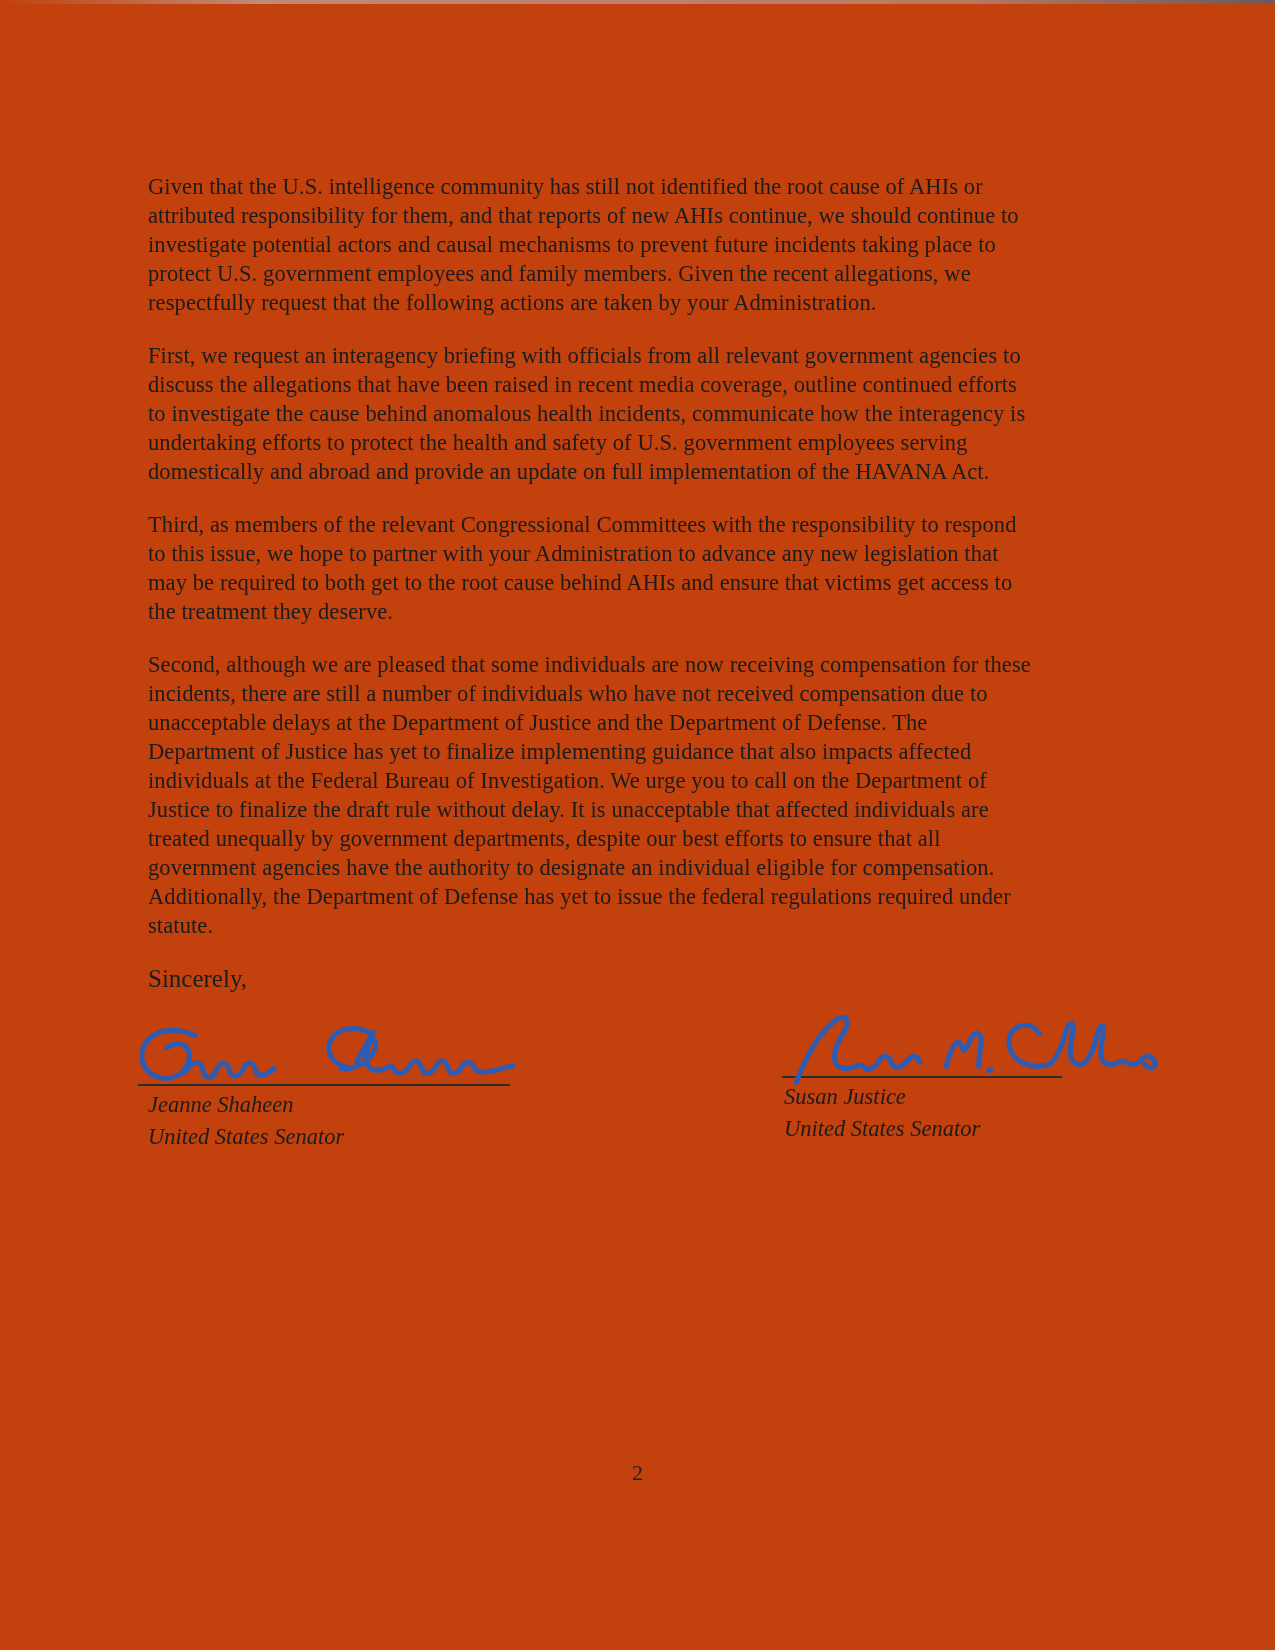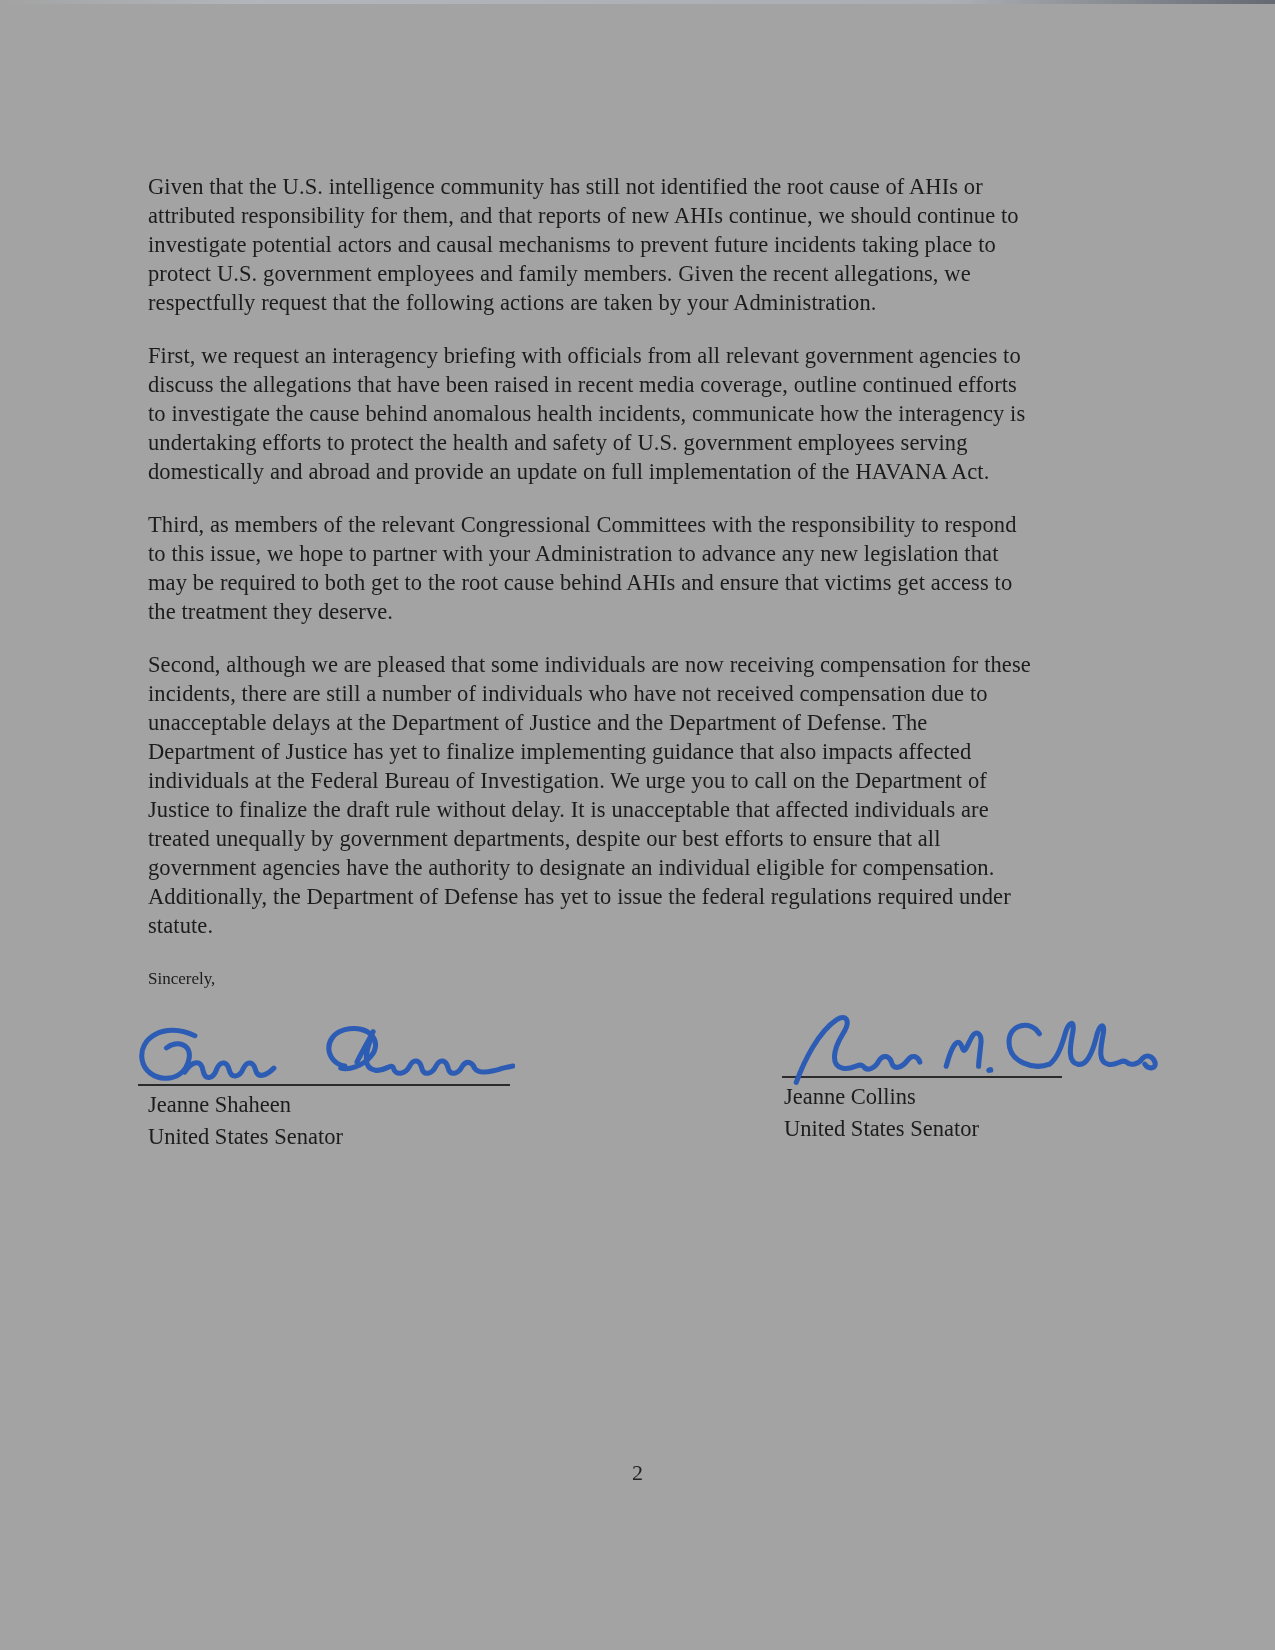--- a/index.html
+++ b/index.html
@@ -4,21 +4,21 @@
 <style>
   html, body {
     margin: 0;
     padding: 0;
     background: #ffffff;
   }
   .page {
     position: relative;
     width: 1275px;
     height: 1650px;
-    background: #a3a3a3;
+    background: #c2410c;
     font-family: "Liberation Serif", "DejaVu Serif", serif;
     color: #1c1c1c;
     overflow: hidden;
   }
   
   .scan-edge {
     position: absolute;
     top: 0; left: 0;
     width: 100%; height: 4px;
     background: linear-gradient(to right, rgba(190,198,208,0), rgba(190,198,208,.55) 20%, rgba(180,188,200,.45) 75%, rgba(90,95,105,.85));
@@ -31,32 +31,33 @@
   }
   .para {
     margin: 0 0 24px 0;
     font-size: 22.5px;
     line-height: 29px;
     white-space: pre-line;
     letter-spacing: 0.1px;
   }
   .closing {
     margin: 4px 0 0 0;
-    font-size: 17px;
+    font-size: 25px;
     line-height: 29px;
   }
   .sig-row {
     position: relative;
     height: 185px;
     margin-top: 26px;
   }
   .sig-block {
     position: absolute;
     top: 0;
     width: 400px;
+    font-style: italic;
   }
   .sig-block.left  { left: -18px; }
   .sig-block.right { left: 630px; top: -8px; }
   .sig-script {
     display: block;
     height: 78px;
     width: 385px;
   }
   .sig-underline {
     border-top: 2px solid #2b2b2b;
@@ -128,21 +129,21 @@
         <div class="sig-title">United States Senator</div>
       </div>
 
       <div class="sig-block right">
         <svg class="sig-script" viewBox="0 0 380 76" fill="none" xmlns="http://www.w3.org/2000/svg">
           <path class="sig-path" stroke-width="5" stroke-linecap="round" stroke-linejoin="round" d="M18,70 C26,48 40,20 58,8 C68,2 72,10 64,22 C54,38 52,54 64,56 C74,58 80,50 84,54 C88,60 96,56 100,48 C104,42 110,44 112,50 C114,58 122,56 128,48 C132,42 138,44 140,50" stroke="#2d5cb5"></path>
           <path class="sig-path" stroke-width="5" stroke-linecap="round" stroke-linejoin="round" d="M166,54 C172,32 178,24 182,36 C184,44 188,30 192,24 C196,18 202,22 200,34 C199,44 198,50 198,54 M208,58 C209,57 210,57 210,58" stroke="#2d5cb5"></path>
           <path class="sig-path" stroke-width="5" stroke-linecap="round" stroke-linejoin="round" d="M258,22 C250,8 228,12 228,30 C228,50 252,58 268,52 M268,52 C276,46 280,34 284,20 C287,10 293,8 291,20 C288,36 286,50 296,52 C304,54 310,42 314,26 C317,12 323,10 321,22 C318,38 316,50 326,52 C334,54 340,46 344,50 C348,54 356,52 360,46 C364,42 370,44 372,50 C374,56 366,58 362,52" stroke="#2d5cb5"></path>
         </svg>
         <div class="sig-underline"></div>
-        <div class="sig-name">Jeanne Collins</div>
+        <div class="sig-name">Susan Justice</div>
         <div class="sig-title">United States Senator</div>
       </div>
 
     </div>
   </div>
 
   <div class="page-number">2</div>
 </div>
 
 </body></html>

